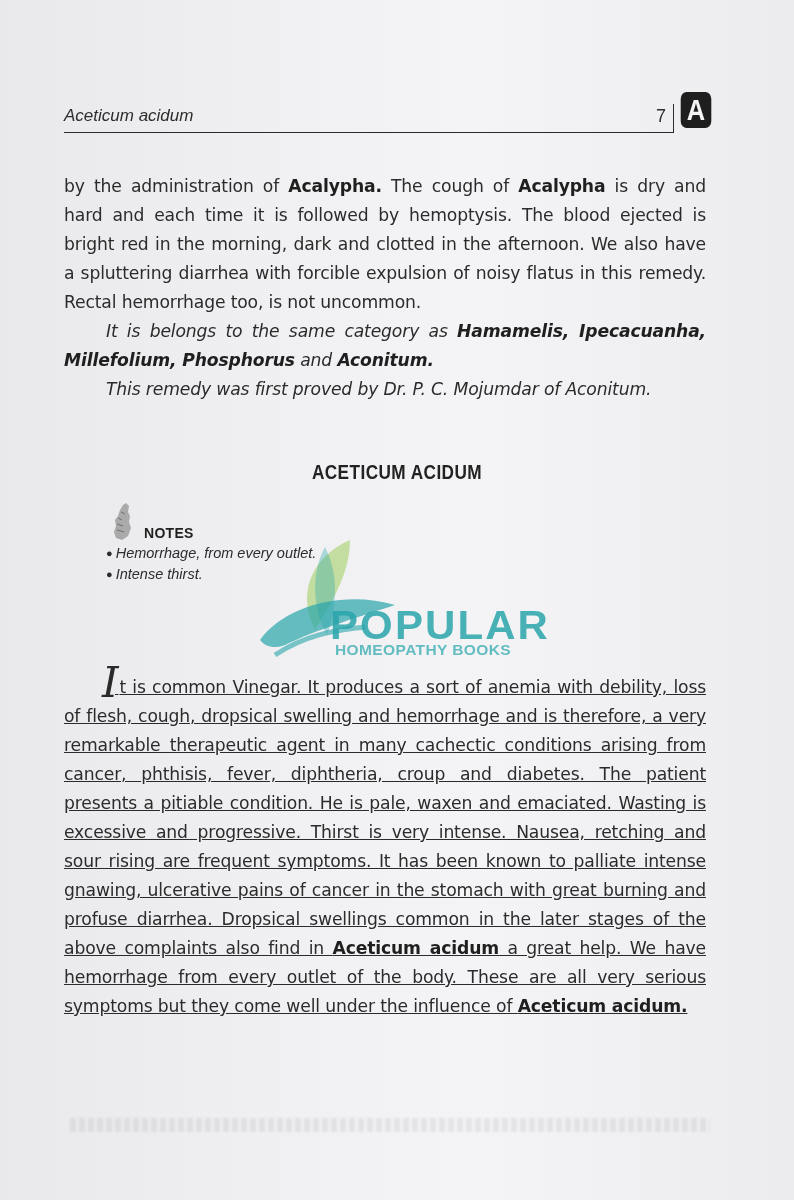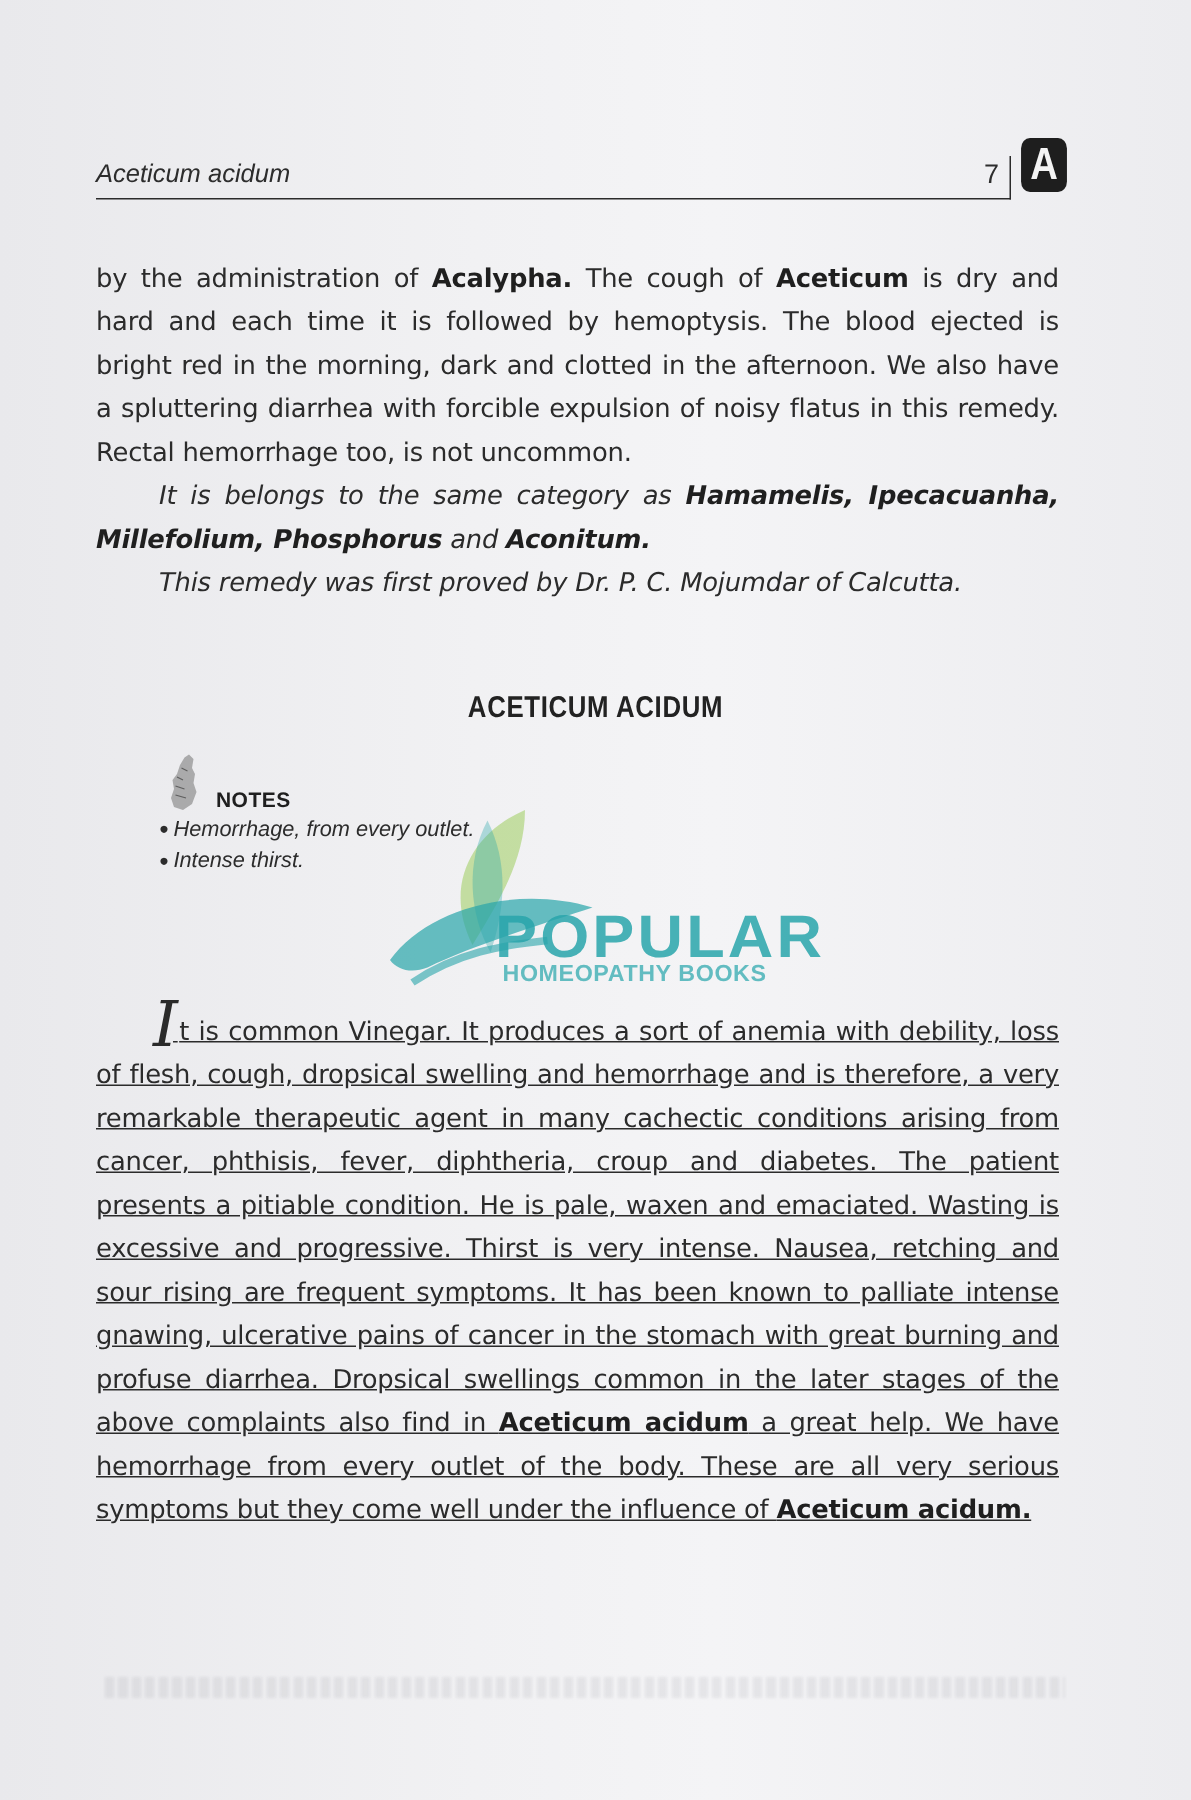--- a/index.html
+++ b/index.html
@@ -233,29 +233,29 @@
 
   <div class="running-header">
     <span class="running-title">Aceticum acidum</span>
     <span class="page-number">7</span>
     <span class="header-tick"></span>
   </div>
   <div class="letter-badge">A</div>
 
   <div class="body-text para-top">
     <p>
-      <span>by the administration of </span><b>Acalypha.</b><span> The cough of </span><b>Aceticum</b><span> is dry and hard and each time it is followed by hemoptysis. The blood ejected is bright red in the morning, dark and clotted in the afternoon. We also have a spluttering diarrhea with forcible expulsion of noisy flatus in this remedy. Rectal hemorrhage too, is not uncommon.</span>
+      <span>by the administration of </span><b>Acalypha.</b><span> The cough of </span><b>Acalypha</b><span> is dry and hard and each time it is followed by hemoptysis. The blood ejected is bright red in the morning, dark and clotted in the afternoon. We also have a spluttering diarrhea with forcible expulsion of noisy flatus in this remedy. Rectal hemorrhage too, is not uncommon.</span>
     </p>
   </div>
 
   <div class="body-text para-2">
     <p class="indent">
       <span>It is belongs to the same category as </span><b>Hamamelis, Ipecacuanha, Millefolium, Phosphorus</b><span> and </span><b>Aconitum.</b>
     </p>
-    <p class="indent">This remedy was first proved by Dr. P. C. Mojumdar of Calcutta.</p>
+    <p class="indent">This remedy was first proved by Dr. P. C. Mojumdar of Aconitum.</p>
   </div>
 
   <div class="section-heading">ACETICUM ACIDUM</div>
 
   <div class="notes-block">
     <svg class="notes-icon" viewBox="0 0 22 40">
       <path d="M14 1 L17 4 L16 10 L18 14 L17 20 L19 26 L16 34 L10 38 L4 36 L2 30 L4 24 L3 18 L6 14 L8 8 L11 3 Z" fill="#9a9a9a" opacity="0.8"></path>
       <path d="M6 16 L10 18 M5 22 L11 24 M5 28 L12 30 M9 10 L13 12" stroke="#5e5e5e" stroke-width="0.8" fill="none"></path>
     </svg>
     <span class="notes-label">NOTES</span>

